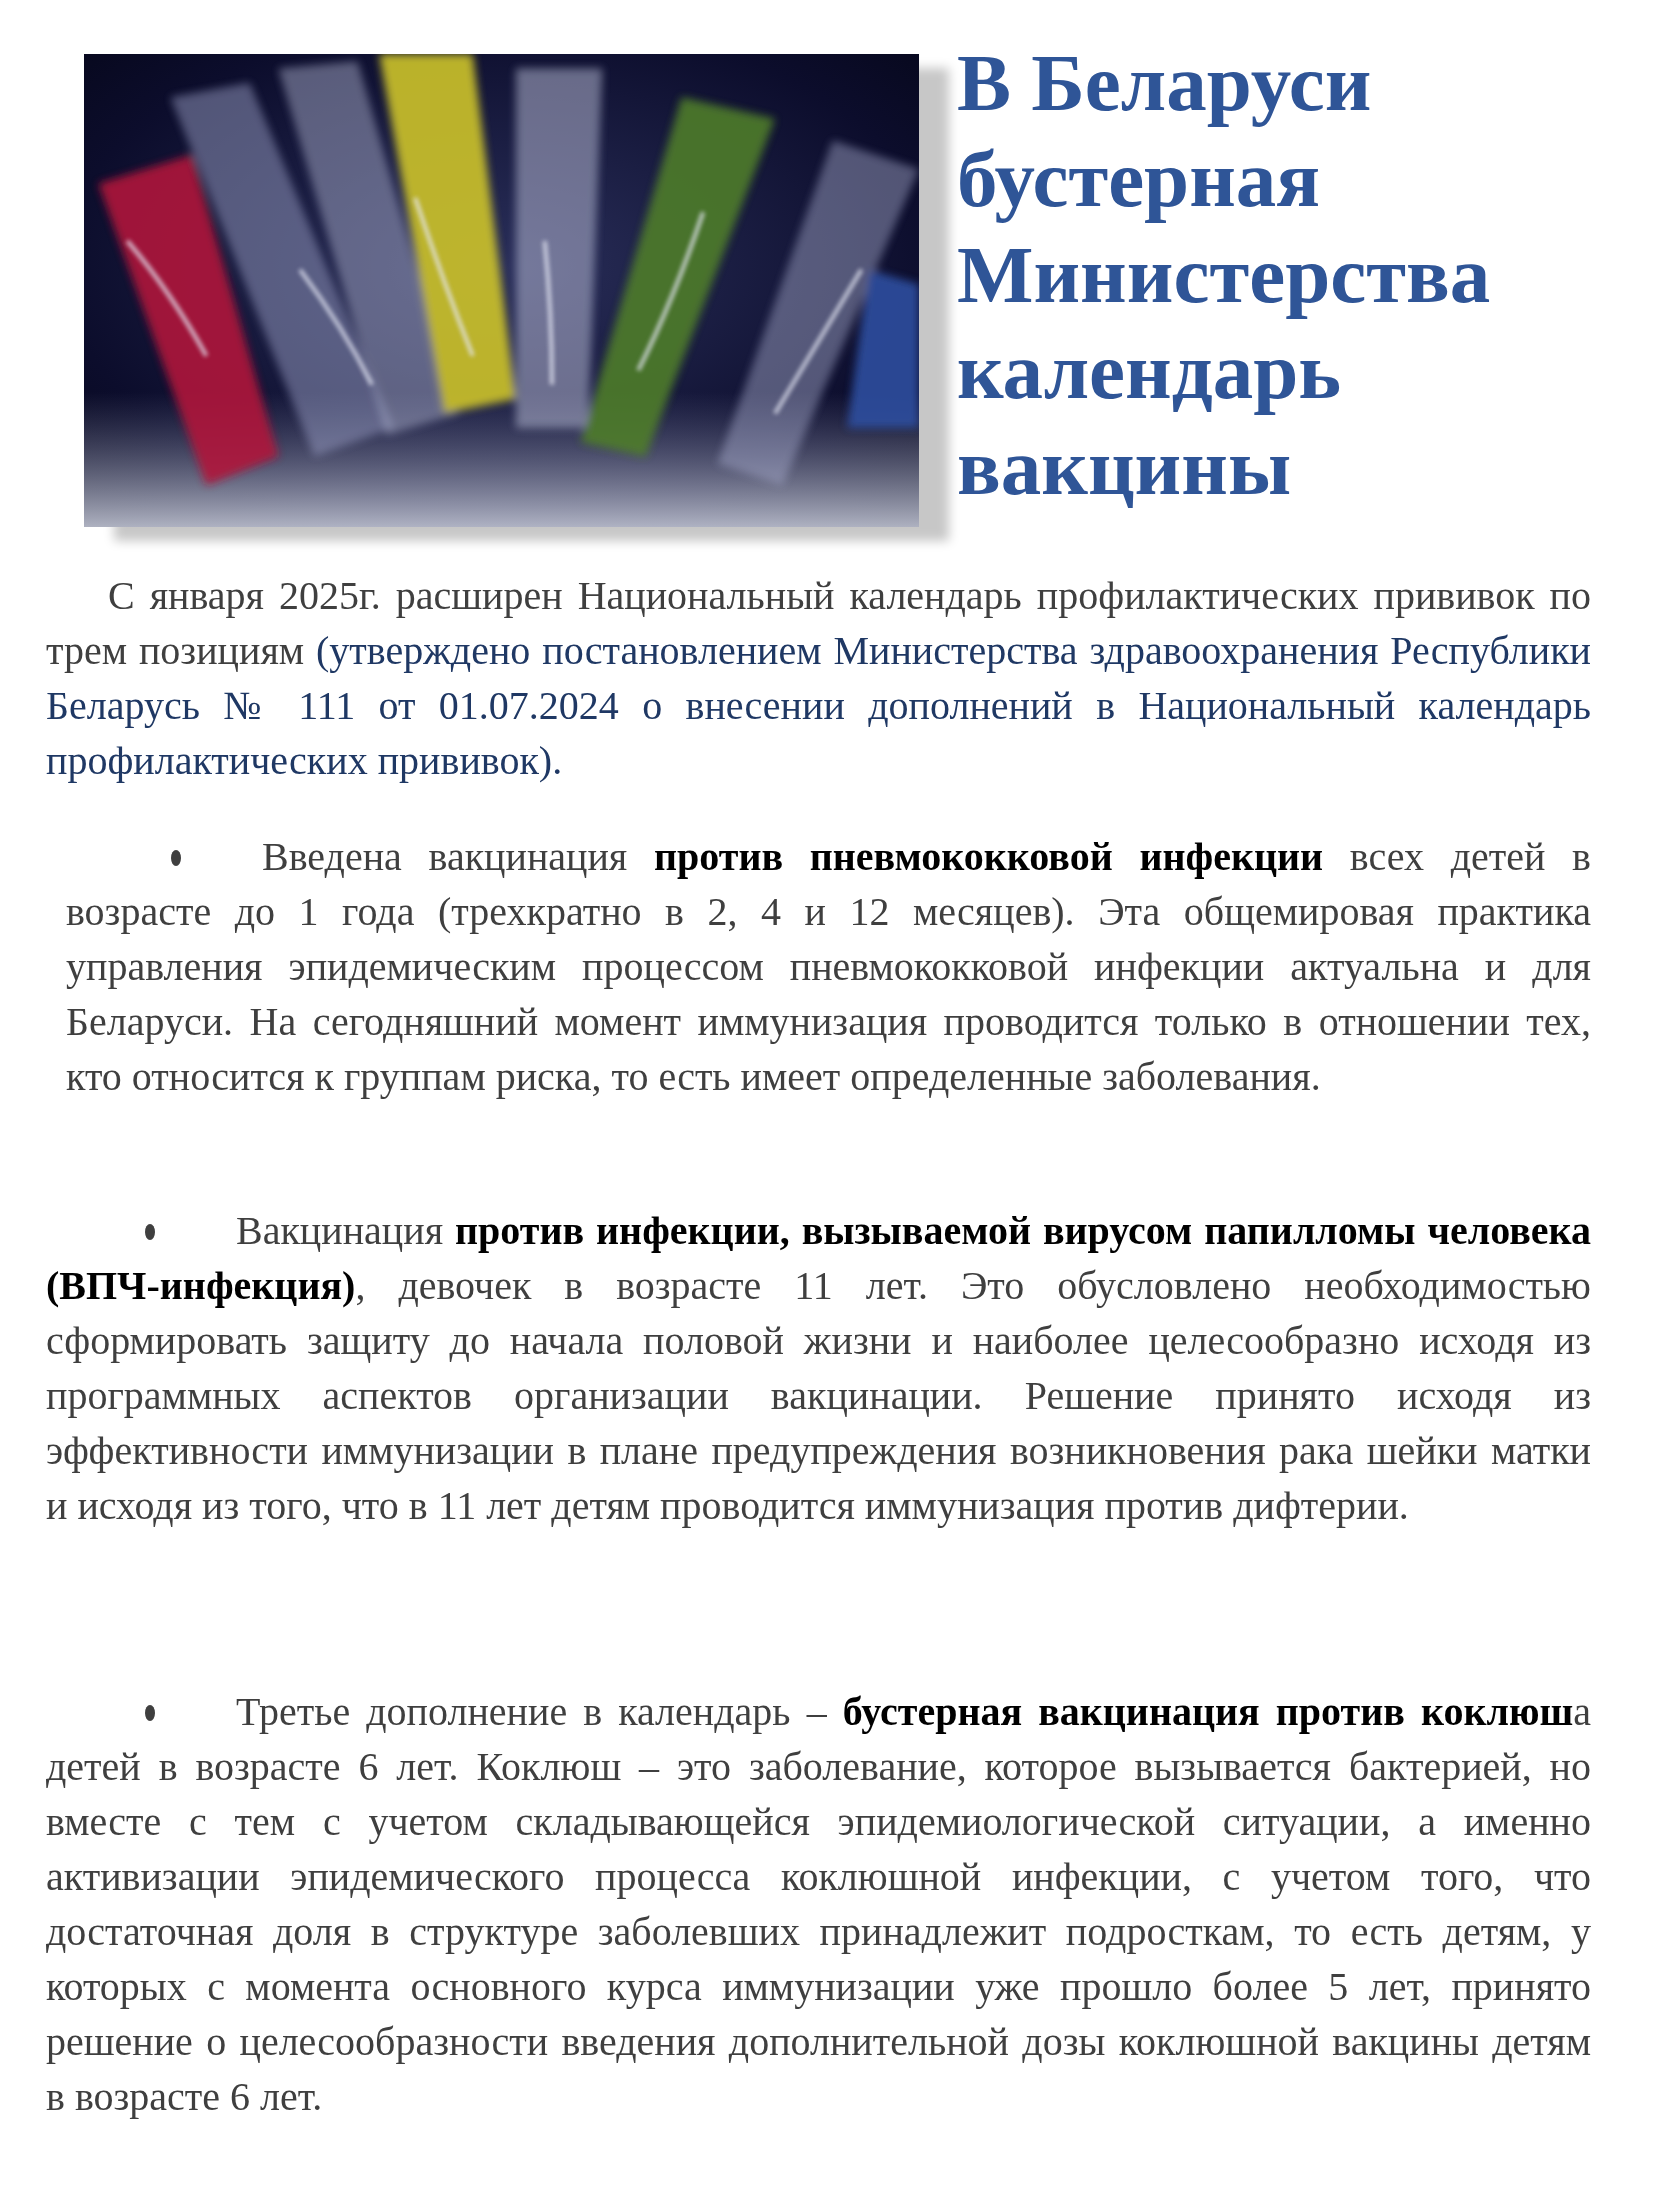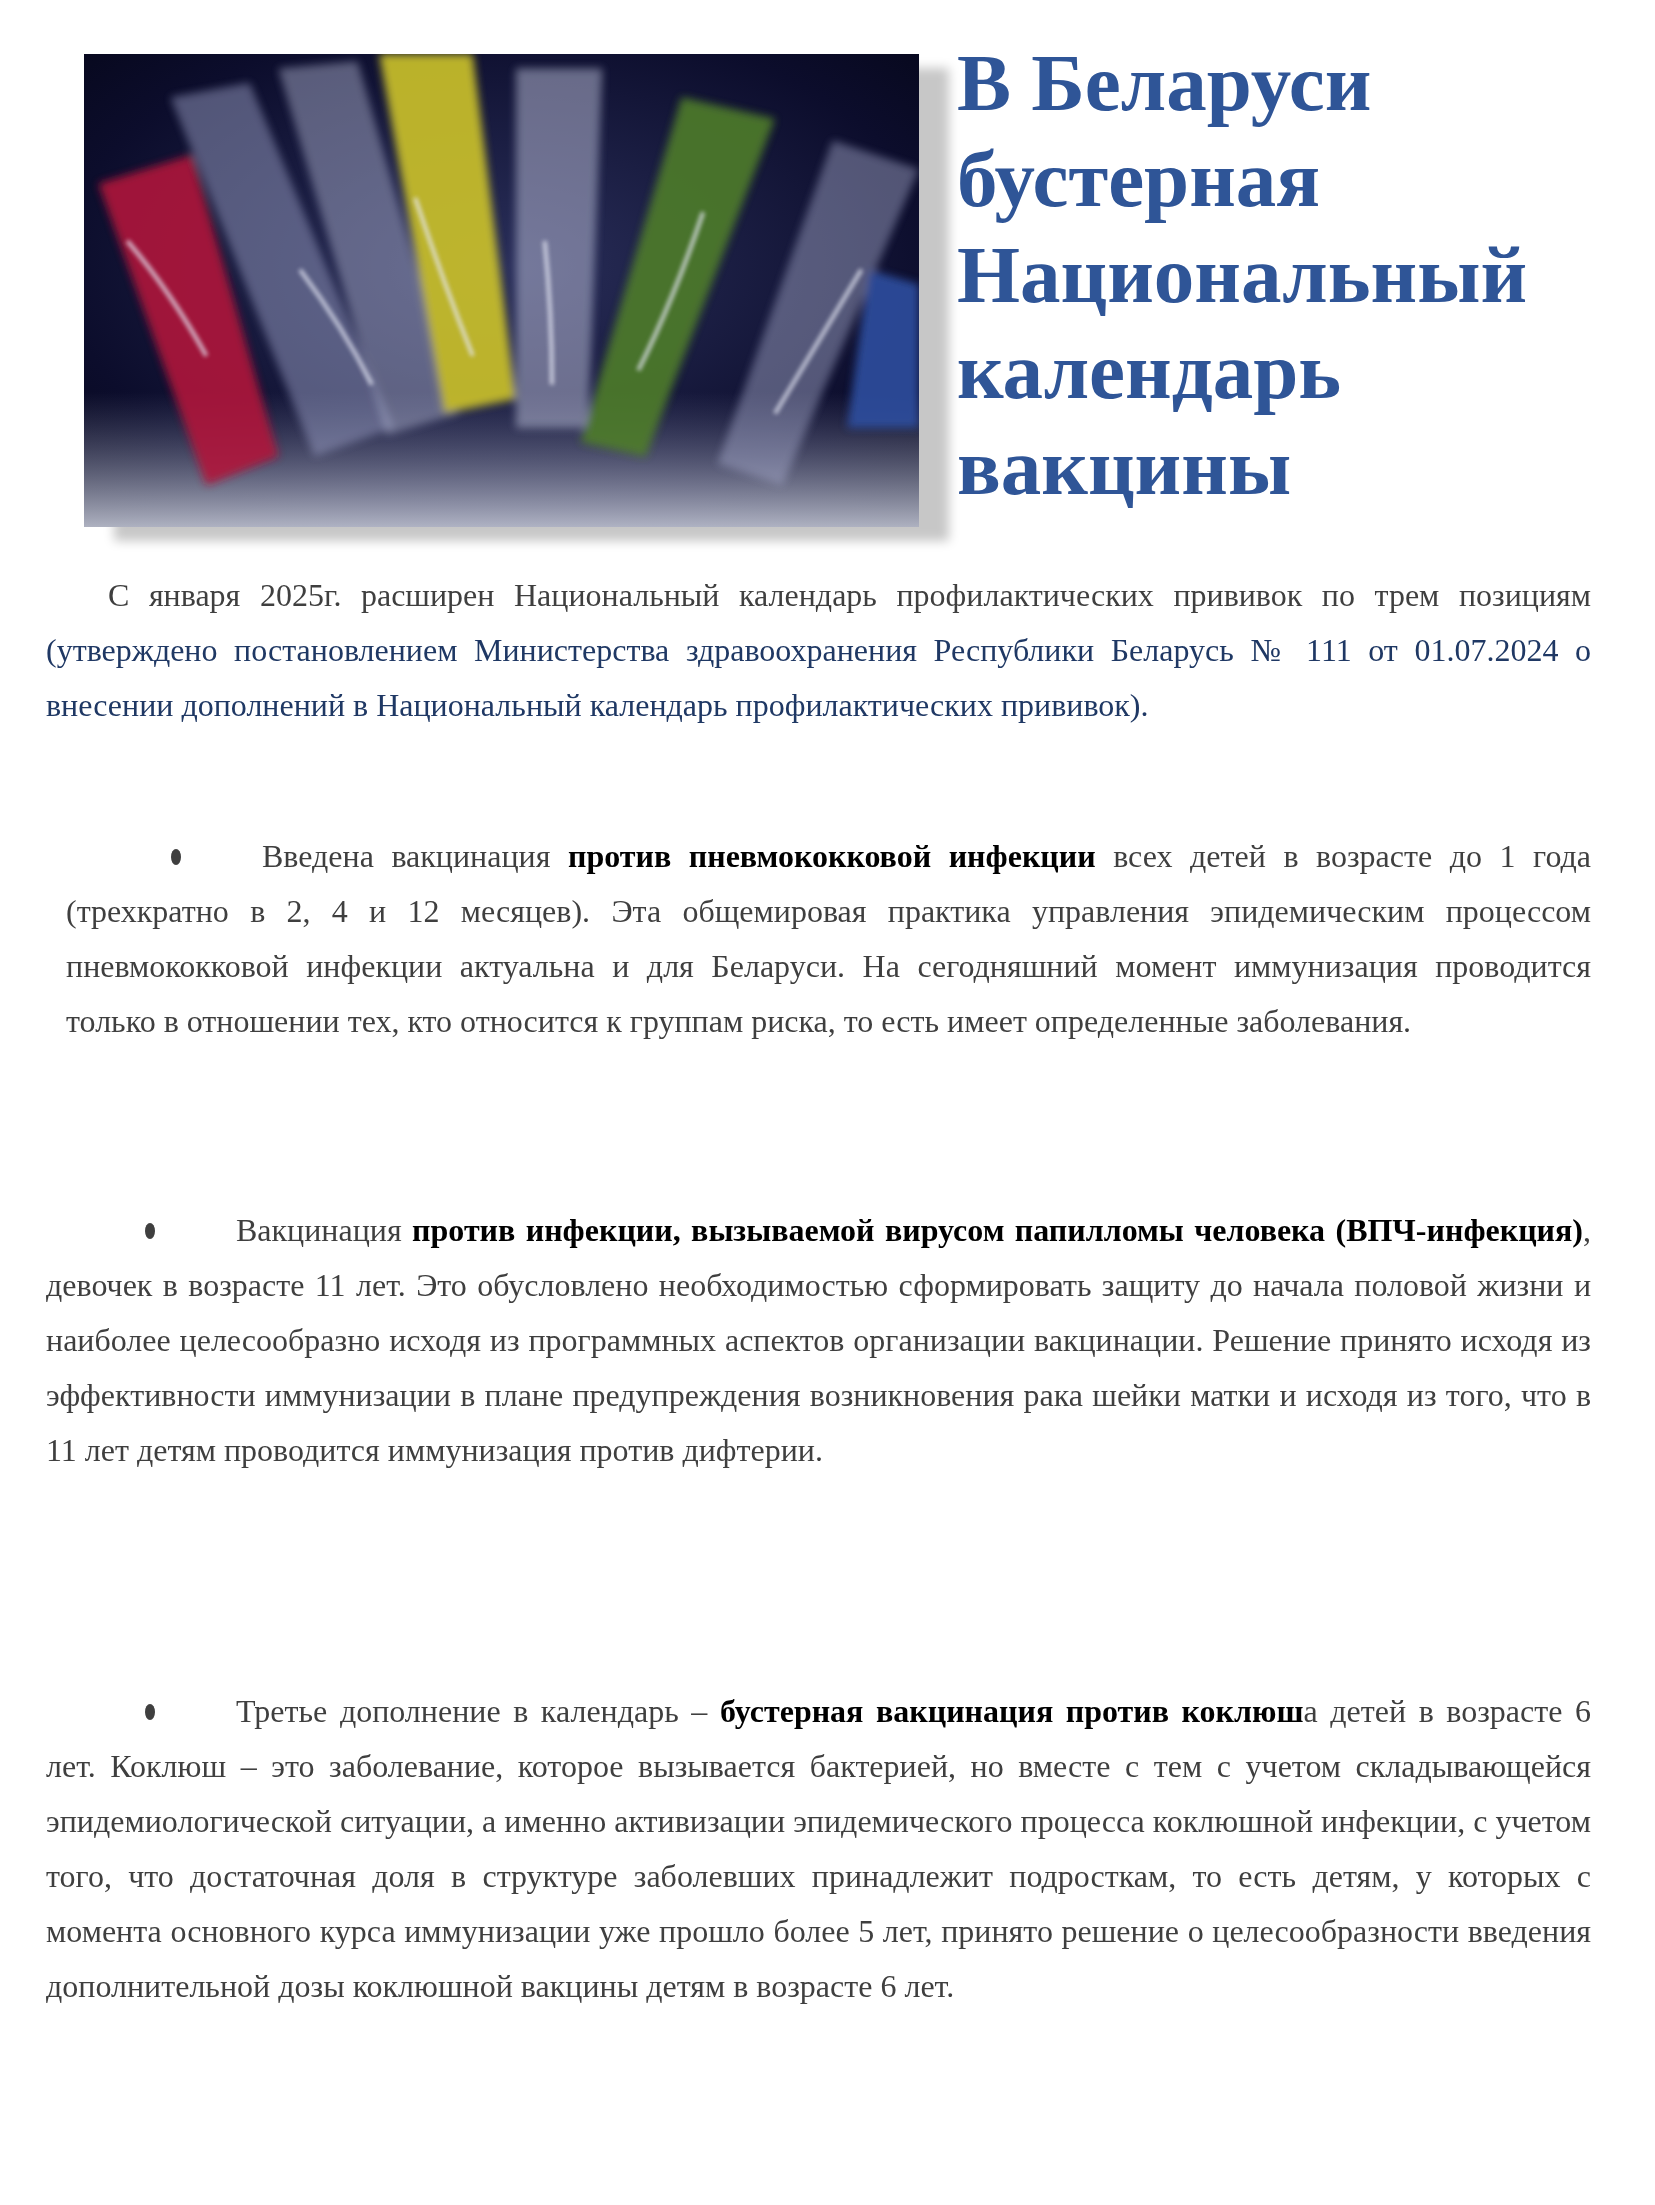--- a/index.html
+++ b/index.html
@@ -16,21 +16,21 @@
     width: 100%; height: 100%; display: block;
   }
   .title {
     position: absolute; left: 957px; top: 35px; width: 669px;
     text-align: left; color: #2f5597; font-weight: bold;
     font-size: 81px; line-height: 96px; margin: 0;
   }
   .title span { display: block; }
   .body-text {
     position: absolute; left: 46px; width: 1545px;
-    font-size: 32px; line-height: 55px; text-align: justify;
+    font-size: 40px; line-height: 55px; text-align: justify;
     text-align-last: left; margin: 0;
   }
   .intro { top: 568px; text-indent: 62px; }
   .ref { color: #1f3864; }
   .hl { color: #000000; font-weight: bold; }
   .bullet-para { text-indent: 0; }
   .b1 { top: 829px; left: 66px; width: 1525px; }
   .b2 { top: 1203px; }
   .b3 { top: 1684px; }
   .bullet {
@@ -88,21 +88,21 @@
       <path d="M640 260 Q650 360 650 460"></path>
       <path d="M860 220 Q820 340 770 440"></path>
       <path d="M1080 300 Q1020 400 960 500"></path>
     </g>
   </svg>
 </div>
 
 <h1 class="title">
   <span>В Беларуси</span>
   <span>бустерная</span>
-  <span>Национальный</span>
+  <span>Министерства</span>
   <span>календарь</span>
   <span>вакцины</span>
 </h1>
 
 <p class="body-text intro"><span>С января 2025г. расширен Национальный календарь профилактических прививок по трем позициям </span><span class="ref">(утверждено постановлением Министерства здравоохранения Республики Беларусь № 111 от 01.07.2024 о внесении дополнений в Национальный календарь профилактических прививок).</span></p>
 
 <p class="body-text bullet-para b1"><span class="bullet"></span><span>Введена вакцинация </span><span class="hl">против пневмококковой инфекции</span><span> всех детей в возрасте до 1 года (трехкратно в 2, 4 и 12 месяцев). Эта общемировая практика управления эпидемическим процессом пневмококковой инфекции актуальна и для Беларуси. На сегодняшний момент иммунизация проводится только в отношении тех, кто относится к группам риска, то есть имеет определенные заболевания.</span></p>
 
 <p class="body-text bullet-para b2"><span class="bullet"></span><span>Вакцинация </span><span class="hl">против инфекции, вызываемой вирусом папилломы человека (ВПЧ-инфекция)</span><span>, девочек в возрасте 11 лет. Это обусловлено необходимостью сформировать защиту до начала половой жизни и наиболее целесообразно исходя из программных аспектов организации вакцинации. Решение принято исходя из эффективности иммунизации в плане предупреждения возникновения рака шейки матки и исходя из того, что в 11 лет детям проводится иммунизация против дифтерии.</span></p>
 

